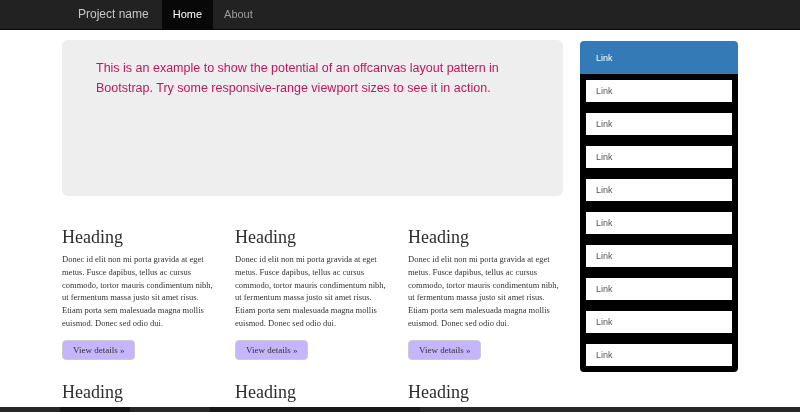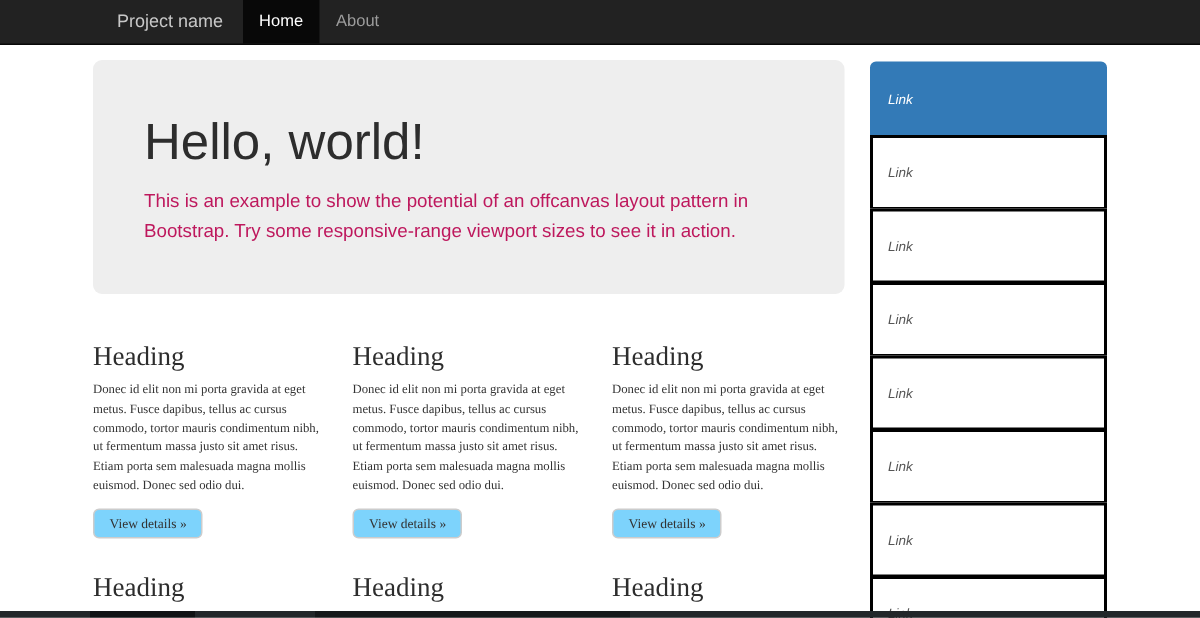--- a/index.html
+++ b/index.html
@@ -59,32 +59,31 @@
   .card h2 {
     font-size: 18px; font-weight: 400; color: #2d2d2d;
     margin: 22px 0 0;
   }
   .card p {
     font-size: 8.5px; line-height: 1.5; color: #333;
     margin: 5px 0 9px;
   }
   .btn-default {
     display: inline-block; font-size: 9px; color: #333;
-    background: #7dd3fc; border: 1px solid #ccc; border-radius: 4px;
+    background: #c4b5fd; border: 1px solid #ccc; border-radius: 4px;
     padding: 4px 10px; cursor: pointer; font-family: inherit;
   }
 
   
   .list-group { border-radius: 4px; }
   .list-group-item {
     display: block; background: #fff;
-    border: 2px solid #000000; margin-bottom: -1px;
-    padding: 18px 10px; font-size: 9px; color: #555;
+    border: 6px solid #000000; margin-bottom: -1px;
+    padding: 6px 10px; font-size: 9px; color: #555;
     cursor: pointer;
-    font-style: italic;
   }
   .list-group-item:first-child { border-top-left-radius: 4px; border-top-right-radius: 4px; }
   .list-group-item:last-child { border-bottom-left-radius: 4px; border-bottom-right-radius: 4px; margin-bottom: 0; }
   .list-group-item.active {
     background: #337ab7; border-color: #337ab7; color: #ffffff;
   }
 
   
   .bottom-strip {
     position: fixed; left: 0; right: 0; bottom: 0; height: 5px;
@@ -103,21 +102,20 @@
       <span class="nav-item active">Home</span>
       <span class="nav-item">About</span>
     </div>
 </nav>
 
 <div class="container">
 
   <div class="main-col">
 
     <div class="jumbotron">
-      <h1>Hello, world!</h1>
       <p class="lead">This is an example to show the potential of an offcanvas layout pattern in Bootstrap. Try some responsive-range viewport sizes to see it in action.</p>
     </div>
 
     <div class="card-row" id="card-row-1">
         <div class="card">
     <h2>Heading</h2>
     <p>Donec id elit non mi porta gravida at eget metus. Fusce dapibus, tellus ac cursus commodo, tortor mauris condimentum nibh, ut fermentum massa justo sit amet risus. Etiam porta sem malesuada magna mollis euismod. Donec sed odio dui.</p>
     <button class="btn-default">View details »</button>
   </div>
         <div class="card">

